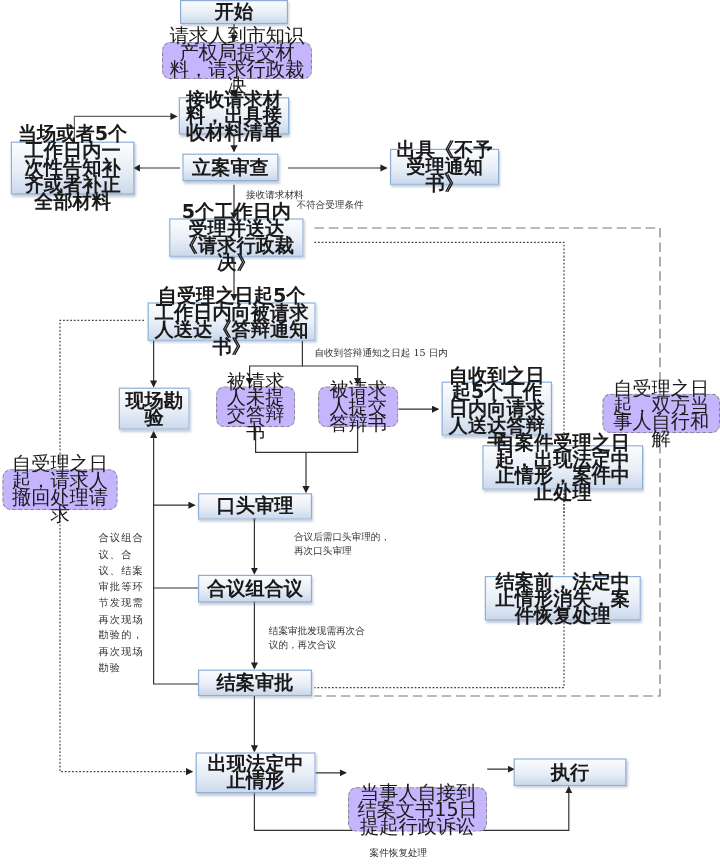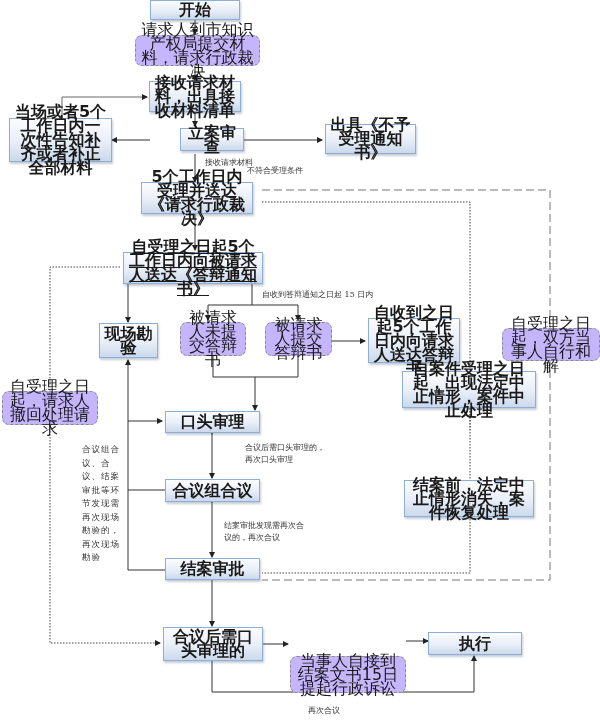--- a/index.html
+++ b/index.html
@@ -58,38 +58,38 @@
   </g>
   <g fill="none" stroke="#777" stroke-width="1" stroke-dasharray="8,4">
     <polyline points="262,190 550,190 550,580 262,580"></polyline>
   </g>
 </svg>
 
 <div class="box" style="left:150px;top:0;width:90px;height:20px;">开始</div>
 <div class="rbox" style="left:135px;top:35px;width:125px;height:31px;">请求人到市知识产权局提交材料，请求行政裁决</div>
 <div class="box" style="left:149px;top:81px;width:92px;height:31px;">接收请求材料，出具接收材料清单</div>
 <div class="box" style="left:9px;top:118px;width:103px;height:44px;">当场或者5个工作日内一次性告知补齐或者补正全部材料</div>
-<div class="box" style="left:152px;top:128px;width:64px;height:23px;margin-left:28px;">立案审查</div>
+<div class="box" style="left:152px;top:128px;width:80px;height:23px;">立案审查</div>
 <div class="box" style="left:325px;top:124px;width:91px;height:30px;">出具《不予受理通知书》</div>
 <div class="box" style="left:141px;top:182px;width:112px;height:32px;">5个工作日内受理并送达《请求行政裁决》</div>
-<div class="box" style="left:123px;top:252px;width:140px;height:32px;text-decoration:underline;">自受理之日起5个工作日内向被请求人送达《答辩通知书》</div>
+<div class="box" style="left:123px;top:252px;width:140px;height:32px;">自受理之日起5个工作日内向被请求人送达《答辩通知书》</div>
 <div class="box" style="left:99px;top:323px;width:59px;height:35px;">现场勘验</div>
 <div class="rbox" style="left:180px;top:322px;width:66px;height:34px;">被请求人未提交答辩书</div>
 <div class="rbox" style="left:265px;top:322px;width:67px;height:34px;">被请求人提交答辩书</div>
 <div class="box" style="left:368px;top:318px;width:92px;height:45px;">自收到之日起5个工作日内向请求人送达答辩书</div>
 <div class="rbox" style="left:502px;top:328px;width:98px;height:33px;">自受理之日起，双方当事人自行和解</div>
 <div class="box" style="left:402px;top:371px;width:134px;height:37px;">自案件受理之日起，出现法定中止情形，案件中止处理</div>
 <div class="rbox" style="left:2px;top:391px;width:96px;height:34px;">自受理之日起，请求人撤回处理请求</div>
 <div class="box" style="left:404px;top:432px;width:130px;height:37px;margin-top:48px;">结案前，法定中止情形消失，案件恢复处理</div>
 <div class="box" style="left:165px;top:411px;width:95px;height:22px;">口头审理</div>
 <div class="vlbl" style="left:82px;top:443px;">合议组合议、合议、结案审批等环节发现需再次现场勘验的，再次现场勘验</div>
 <div class="box" style="left:165px;top:479px;width:95px;height:23px;">合议组合议</div>
 <div class="box" style="left:165px;top:558px;width:95px;height:22px;">结案审批</div>
-<div class="box" style="left:163px;top:627px;width:100px;height:34px;">合议后需口头审理的</div>
+<div class="box" style="left:163px;top:627px;width:100px;height:34px;">出现法定中止情形</div>
 <div class="rbox" style="left:290px;top:626px;width:116px;height:37px;margin-top:30px;">当事人自接到结案文书15日提起行政诉讼</div>
 <div class="box" style="left:428px;top:632px;width:94px;height:23px;">执行</div>
 
 <div class="lbl" style="left:247px;top:121px;margin-top:44px;">不符合受理条件</div>
 <div class="lbl" style="left:205px;top:157px;">接收请求材料</div>
 <div class="lbl" style="left:262px;top:289px;">自收到答辩通知之日起 15 日内</div>
 <div class="lbl" style="left:222px;top:442px;width:80px;margin-left:23px;">合议后需口头审理的，再次口头审理</div>
 <div class="lbl" style="left:224px;top:520px;width:82px;">结案审批发现需再次合议的，再次合议</div>
-<div class="lbl" style="left:308px;top:705px;">再次合议</div>
+<div class="lbl" style="left:308px;top:705px;">案件恢复处理</div>
 
 </body></html>

